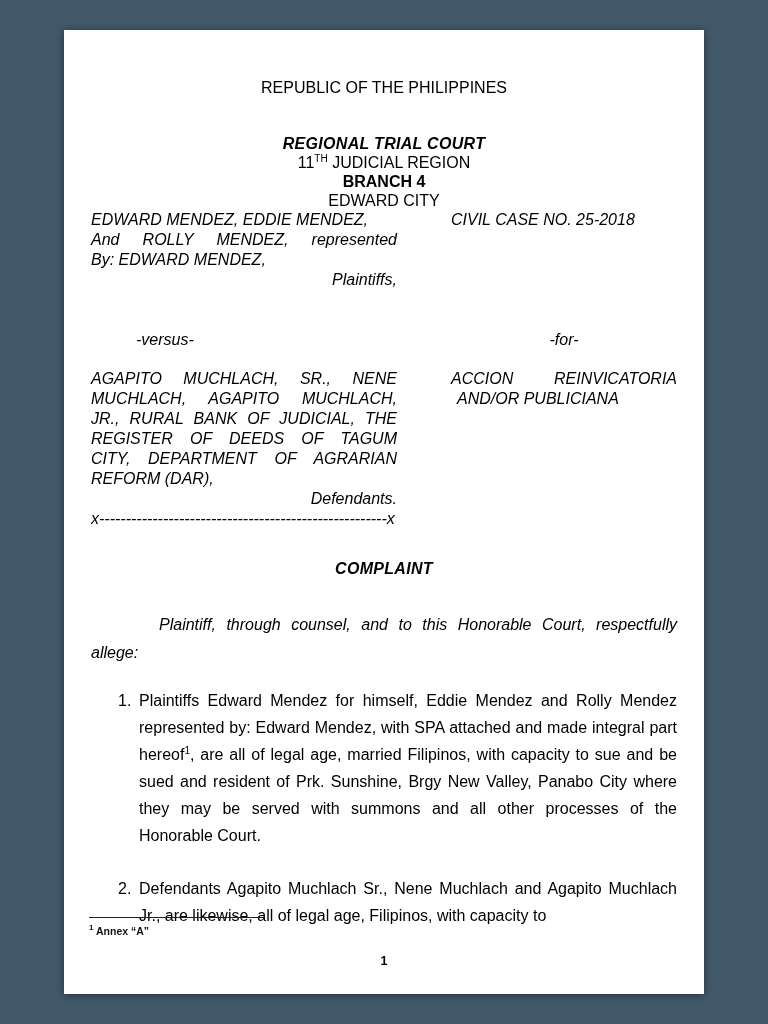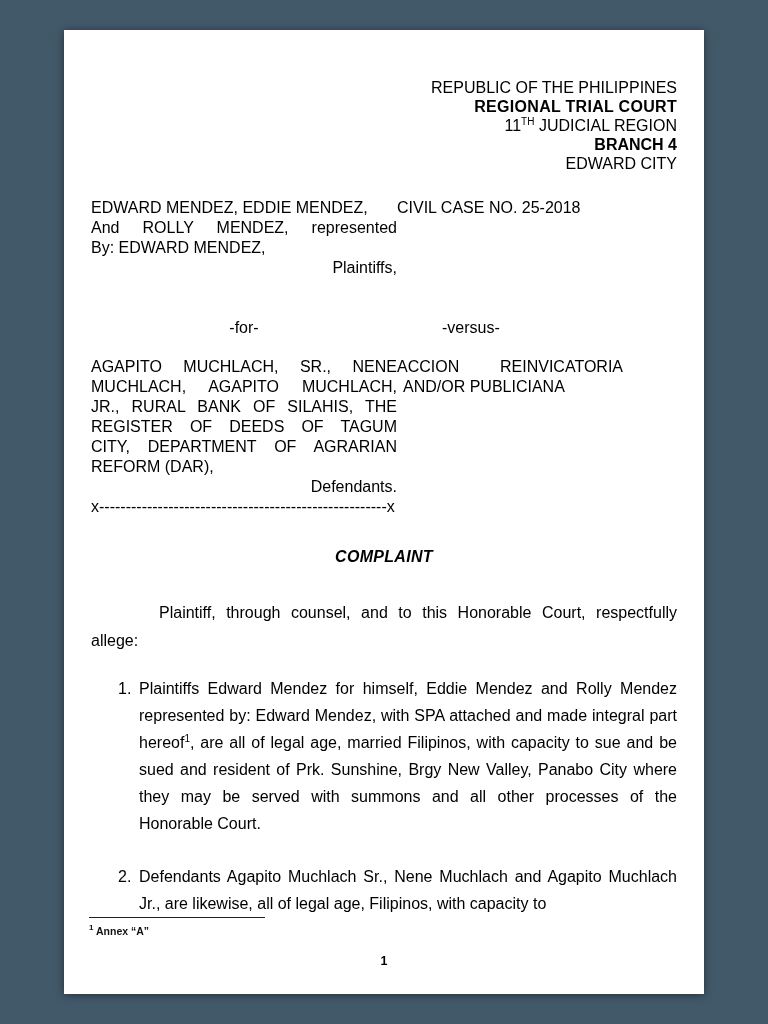--- a/index.html
+++ b/index.html
@@ -23,30 +23,31 @@
     width: 640px;
     height: 964px;
     background: #ffffff;
     box-sizing: border-box;
     padding: 48px 27px 0 27px;
     color: #000;
     font-size: 16px;
     box-shadow: 0 1px 8px rgba(0,0,0,0.45);
   }
   
-  .doc-header { text-align: right; line-height: 19px; }
-  .doc-header .bi { font-weight: 700; letter-spacing: 0.3px; }
+  .doc-header { text-align: center; line-height: 19px; }
+  .doc-header .bi { font-weight: 700; font-style: italic; letter-spacing: 0.3px; margin-top: 37px; }
   .doc-header .b  { font-weight: 700; }
   sup.ord { font-size: 10px; vertical-align: super; line-height: 0; }
   
   .caption {
     display: grid;
     grid-template-columns: 306px 226px;
-    margin-top: 25px;
+    column-gap: 54px;
     line-height: 20px;
+    font-style: italic;
   }
   .jstretch { text-align: justify; text-align-last: justify; }
   .align-right { text-align: right; }
   .pad-versus { padding-top: 40px; }
   .cell-versus { padding-left: 45px; }
   .cell-for { text-align: center; }
   .pad-def { padding-top: 19px; }
   .action-line2 { padding-left: 6px; }
   .xline { white-space: nowrap; overflow: hidden; }
   
@@ -56,20 +57,21 @@
     font-weight: 700;
     line-height: 20px;
     letter-spacing: 0.3px;
     font-style: italic;
   }
   .intro {
     margin-top: 32px;
     line-height: 28px;
     text-align: justify;
     text-indent: 68px;
+    font-style: italic;
   }
   .items { margin-top: 20px; }
   .list-item {
     position: relative;
     padding-left: 48px;
     line-height: 27px;
     text-align: justify;
     margin-bottom: 26px;
   }
   .list-item .num { position: absolute; left: 27px; top: 0; }
@@ -118,27 +120,27 @@
       <div>
         <div>EDWARD MENDEZ, EDDIE MENDEZ,</div>
         <div class="jstretch">And ROLLY MENDEZ, represented</div>
         <div>By: EDWARD MENDEZ,</div>
       </div>
       <div>CIVIL CASE NO. 25-2018</div>
 
       <div class="align-right">Plaintiffs,</div>
       <div></div>
 
+      <div class="pad-versus cell-versus">-versus-</div>
       <div class="pad-versus cell-for">-for-</div>
-      <div class="pad-versus cell-versus">-versus-</div>
 
       <div class="pad-def">
         <div class="jstretch">AGAPITO MUCHLACH, SR., NENE</div>
         <div class="jstretch">MUCHLACH, AGAPITO MUCHLACH,</div>
-        <div class="jstretch">JR., RURAL BANK OF SILAHIS, THE</div>
+        <div class="jstretch">JR., RURAL BANK OF JUDICIAL, THE</div>
         <div class="jstretch">REGISTER OF DEEDS OF TAGUM</div>
         <div class="jstretch">CITY, DEPARTMENT OF AGRARIAN</div>
         <div>REFORM (DAR),</div>
       </div>
       <div class="pad-def">
         <div class="jstretch">ACCION REINVICATORIA</div>
         <div class="action-line2">AND/OR PUBLICIANA</div>
       </div>
 
       <div class="align-right">Defendants.</div>

